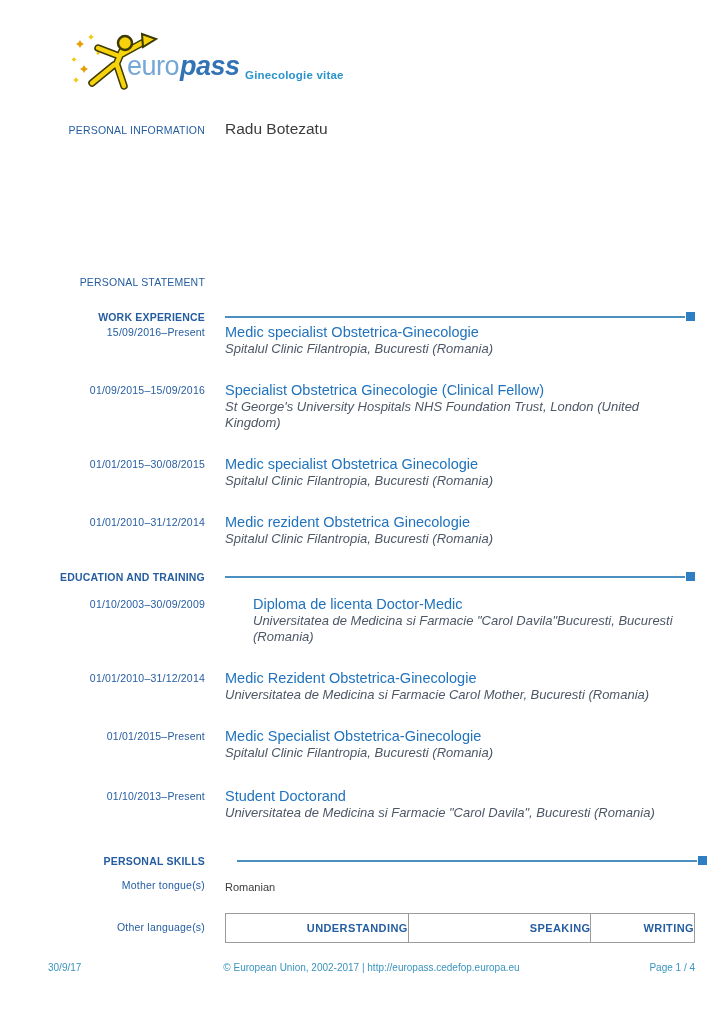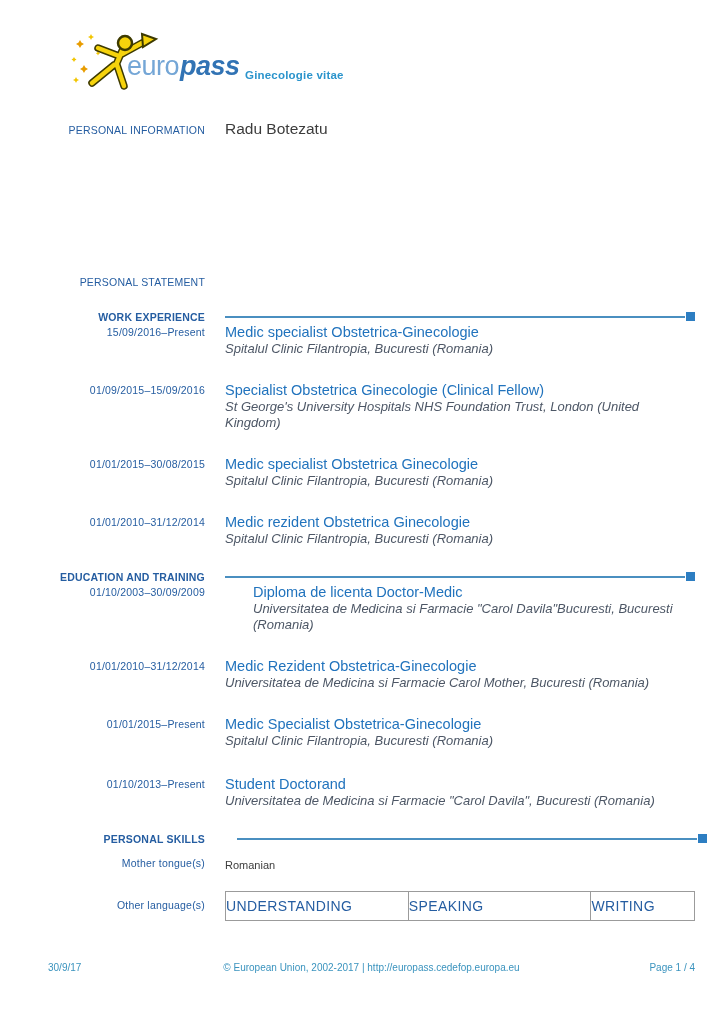--- a/index.html
+++ b/index.html
@@ -36,22 +36,22 @@
   .entry-title { font-size:14.5px; color:#2173bd; line-height:18px; }
   .entry-org { font-size:13px; color:#4d5766; line-height:16px;font-style:italic; }
 
   .skill-row { margin-top:12px; }
   .skill-value { font-size:11px; color:#3c3c3c; line-height:16px; }
 
   .lang-row { margin-top:18px; align-items:start; }
   .lang-row .lbl { padding-top:8px; }
   .lang-table { width:100%; border-collapse:collapse; table-layout:fixed; }
   .lang-table th {
-    border:1px solid #9b9b9b; height:28px; font-size:14px; font-weight:normal;
-    color:#255da1; letter-spacing:0.4px; text-align:left; padding:0;
+    border:1px solid #9b9b9b; height:28px; font-size:11px; font-weight:bold;
+    color:#255da1; letter-spacing:0.4px; text-align:right; padding:0;
   }
   .col-u { width:39%; } .col-s { width:39%; } .col-w { width:22%; }
 
   
   .footer {
     position:absolute; left:48px; right:29px; top:962px;
     display:flex; justify-content:space-between; align-items:baseline;
     font-size:10px; color:#3a93be;
   }
   .footer .mid { flex:1; text-align:center; }
@@ -138,21 +138,21 @@
   </div>
 
   <div class="row section-row" style="margin-top:23px;">
     <div class="lbl caps">EDUCATION AND TRAINING</div>
     <div class="section-rule">
       <div class="rule-line"></div>
       <div class="rule-square"></div>
     </div>
   </div>
 
-  <div class="row entry-row first" style="gap:48px;">
+  <div class="row entry-row first" style="margin-top:12px;gap:48px;">
     <div class="lbl">01/10/2003–30/09/2009</div>
     <div>
       <div class="entry-title">Diploma de licenta Doctor-Medic</div>
       <div class="entry-org">Universitatea de Medicina si Farmacie "Carol Davila"Bucuresti, Bucuresti (Romania)</div>
     </div>
   </div>
   <div class="row entry-row">
     <div class="lbl">01/01/2010–31/12/2014</div>
     <div>
       <div class="entry-title">Medic Rezident Obstetrica-Ginecologie</div>
@@ -167,21 +167,21 @@
     </div>
   </div>
   <div class="row entry-row" style="margin-top:26px;">
     <div class="lbl">01/10/2013–Present</div>
     <div>
       <div class="entry-title">Student Doctorand</div>
       <div class="entry-org">Universitatea de Medicina si Farmacie "Carol Davila", Bucuresti (Romania)</div>
     </div>
   </div>
 
-  <div class="row section-row" style="margin-top:23px;gap:32px;">
+  <div class="row section-row" style="margin-top:33px;gap:32px;">
     <div class="lbl caps">PERSONAL SKILLS</div>
     <div class="section-rule">
       <div class="rule-line"></div>
       <div class="rule-square"></div>
     </div>
   </div>
 
   <div class="row skill-row">
     <div class="lbl">Mother tongue(s)</div>
     <div class="skill-value">Romanian</div>

